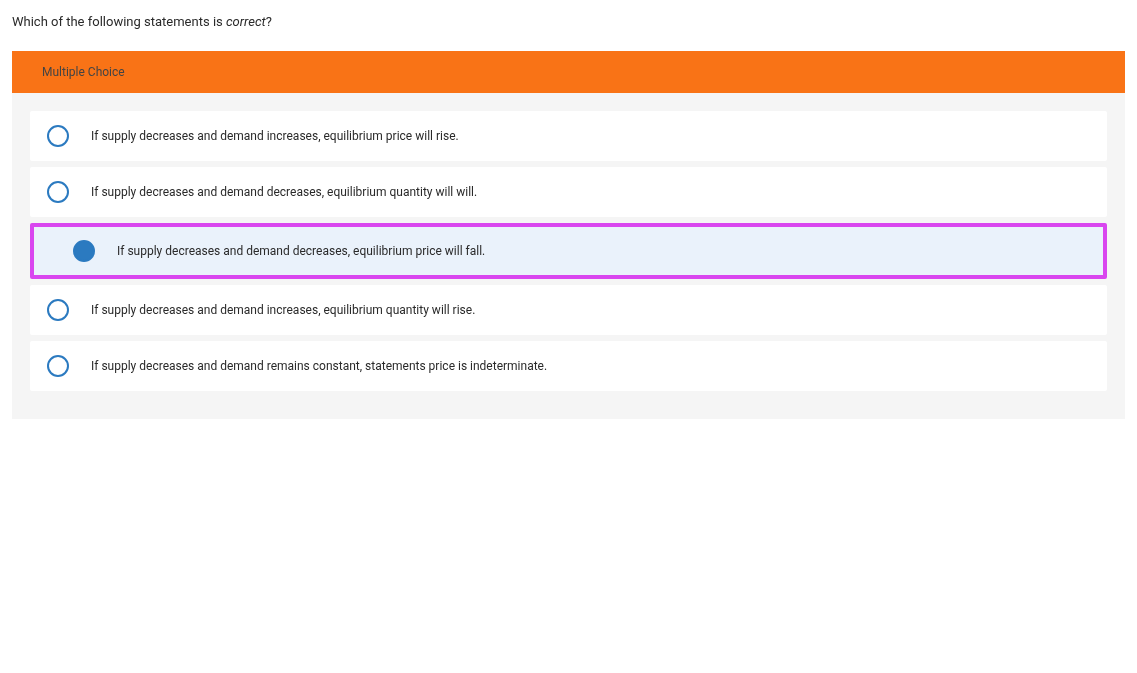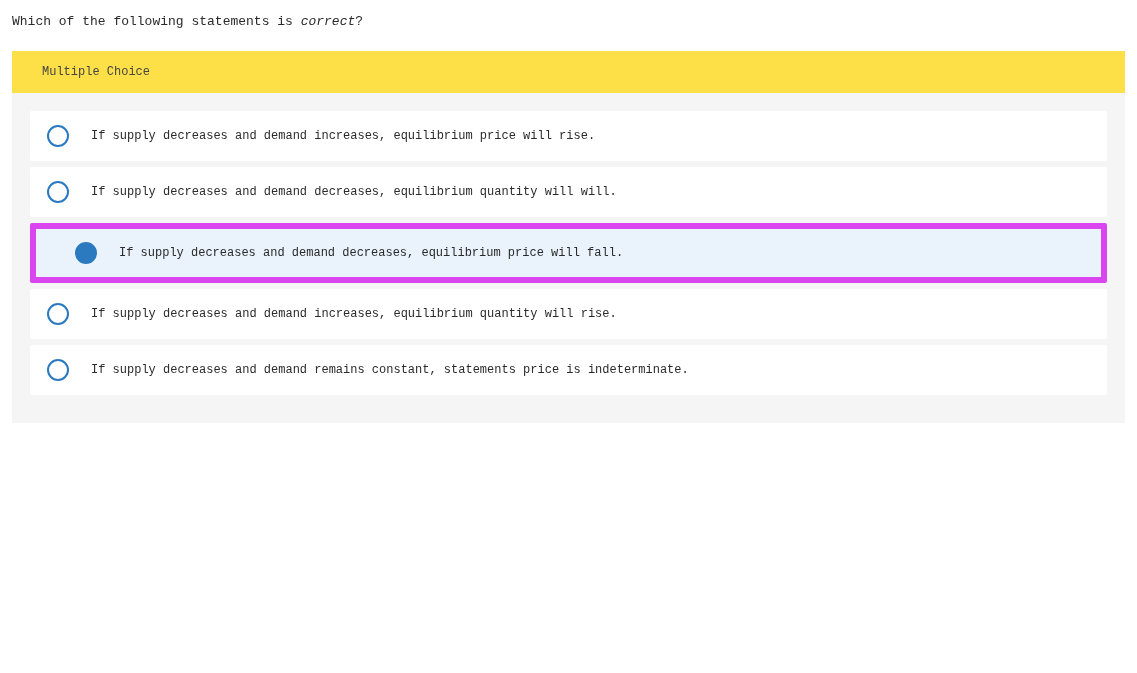--- a/index.html
+++ b/index.html
@@ -1,19 +1,18 @@
 <!DOCTYPE html>
 <html><head>
   <meta charset="utf-8">
   <style>
     * {
       margin: 0;
       padding: 0;
       box-sizing: border-box;
-      font-family: Liberation Mono, monospace;
     }
     body {
       font-family: -apple-system, BlinkMacSystemFont, "Segoe UI", Roboto, "Helvetica Neue", Arial, sans-serif;
       background: #ffffff;
       color: #2a2a2a;
       font-size: 13px;
       width: 1137px;
     }
     .question-text {
       padding: 14px 12px 14px 12px;
@@ -21,21 +20,21 @@
       color: #2a2a2a;
     }
     .question-text .italic {
       font-style: italic;
     }
     .mc-container {
       background: #f5f5f5;
       margin: 8px 12px 0 12px;
     }
     .mc-header {
-      background: #fde047;
+      background: #f97316;
       padding: 14px 30px;
       font-size: 12px;
       color: #444;
     }
     .mc-options {
       padding: 18px 18px 28px 18px;
       display: flex;
       flex-direction: column;
       gap: 6px;
     }
@@ -43,21 +42,21 @@
       background: #ffffff;
       border: 1px solid transparent;
       border-radius: 2px;
       display: flex;
       align-items: center;
       padding: 13px 16px;
       cursor: pointer;
     }
     .option.selected {
       background: #eaf2fb;
-      border: 6px solid #d946ef;
+      border: 4px solid #d946ef;
       padding-left: 39px;
     }
     .radio-circle {
       width: 22px;
       height: 22px;
       border-radius: 50%;
       border: 2px solid #2b7ac0;
       background: #ffffff;
       flex-shrink: 0;
       margin-right: 22px;

